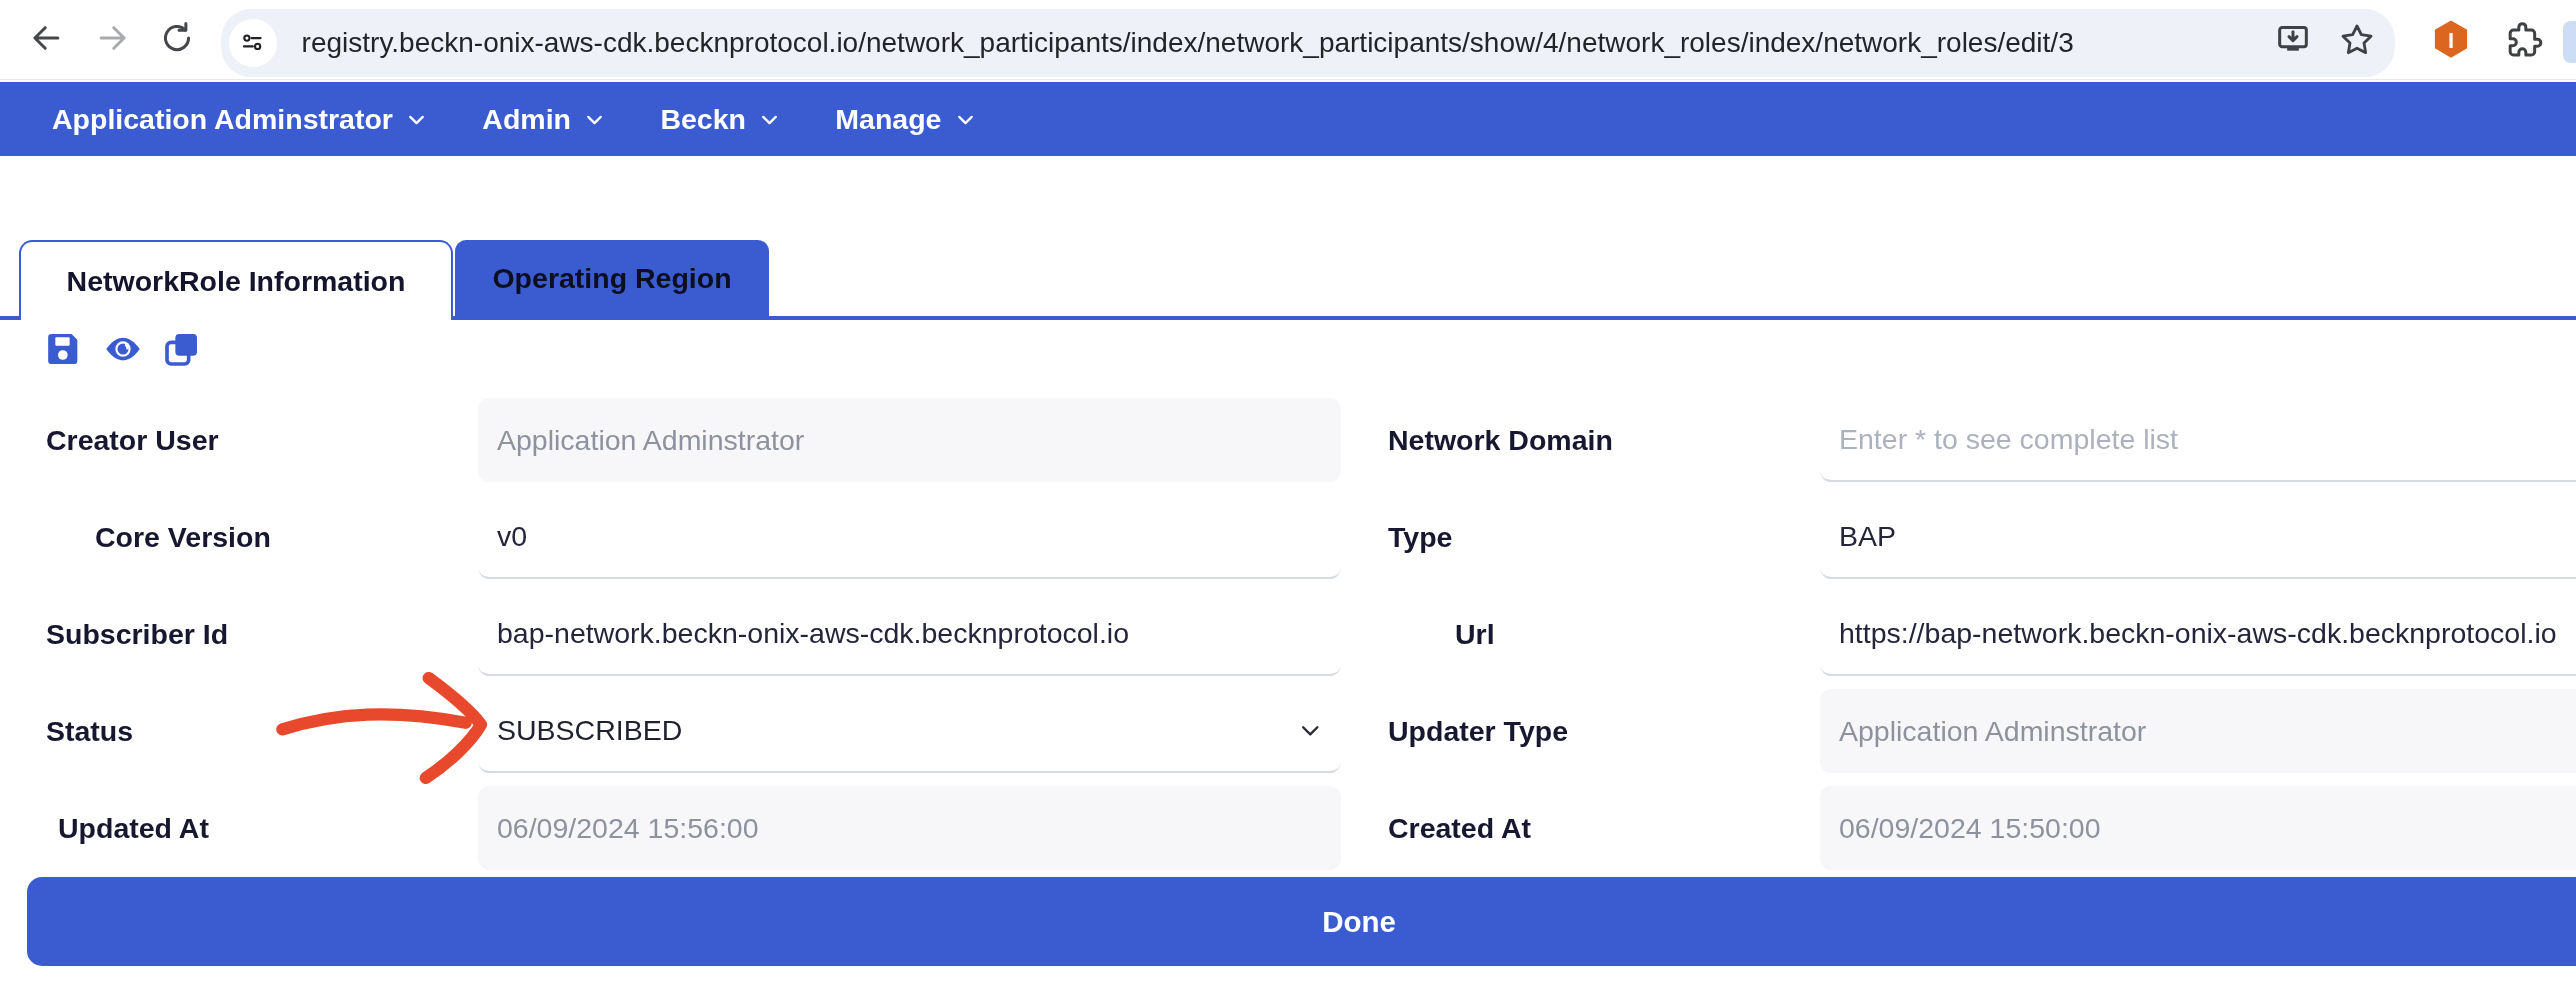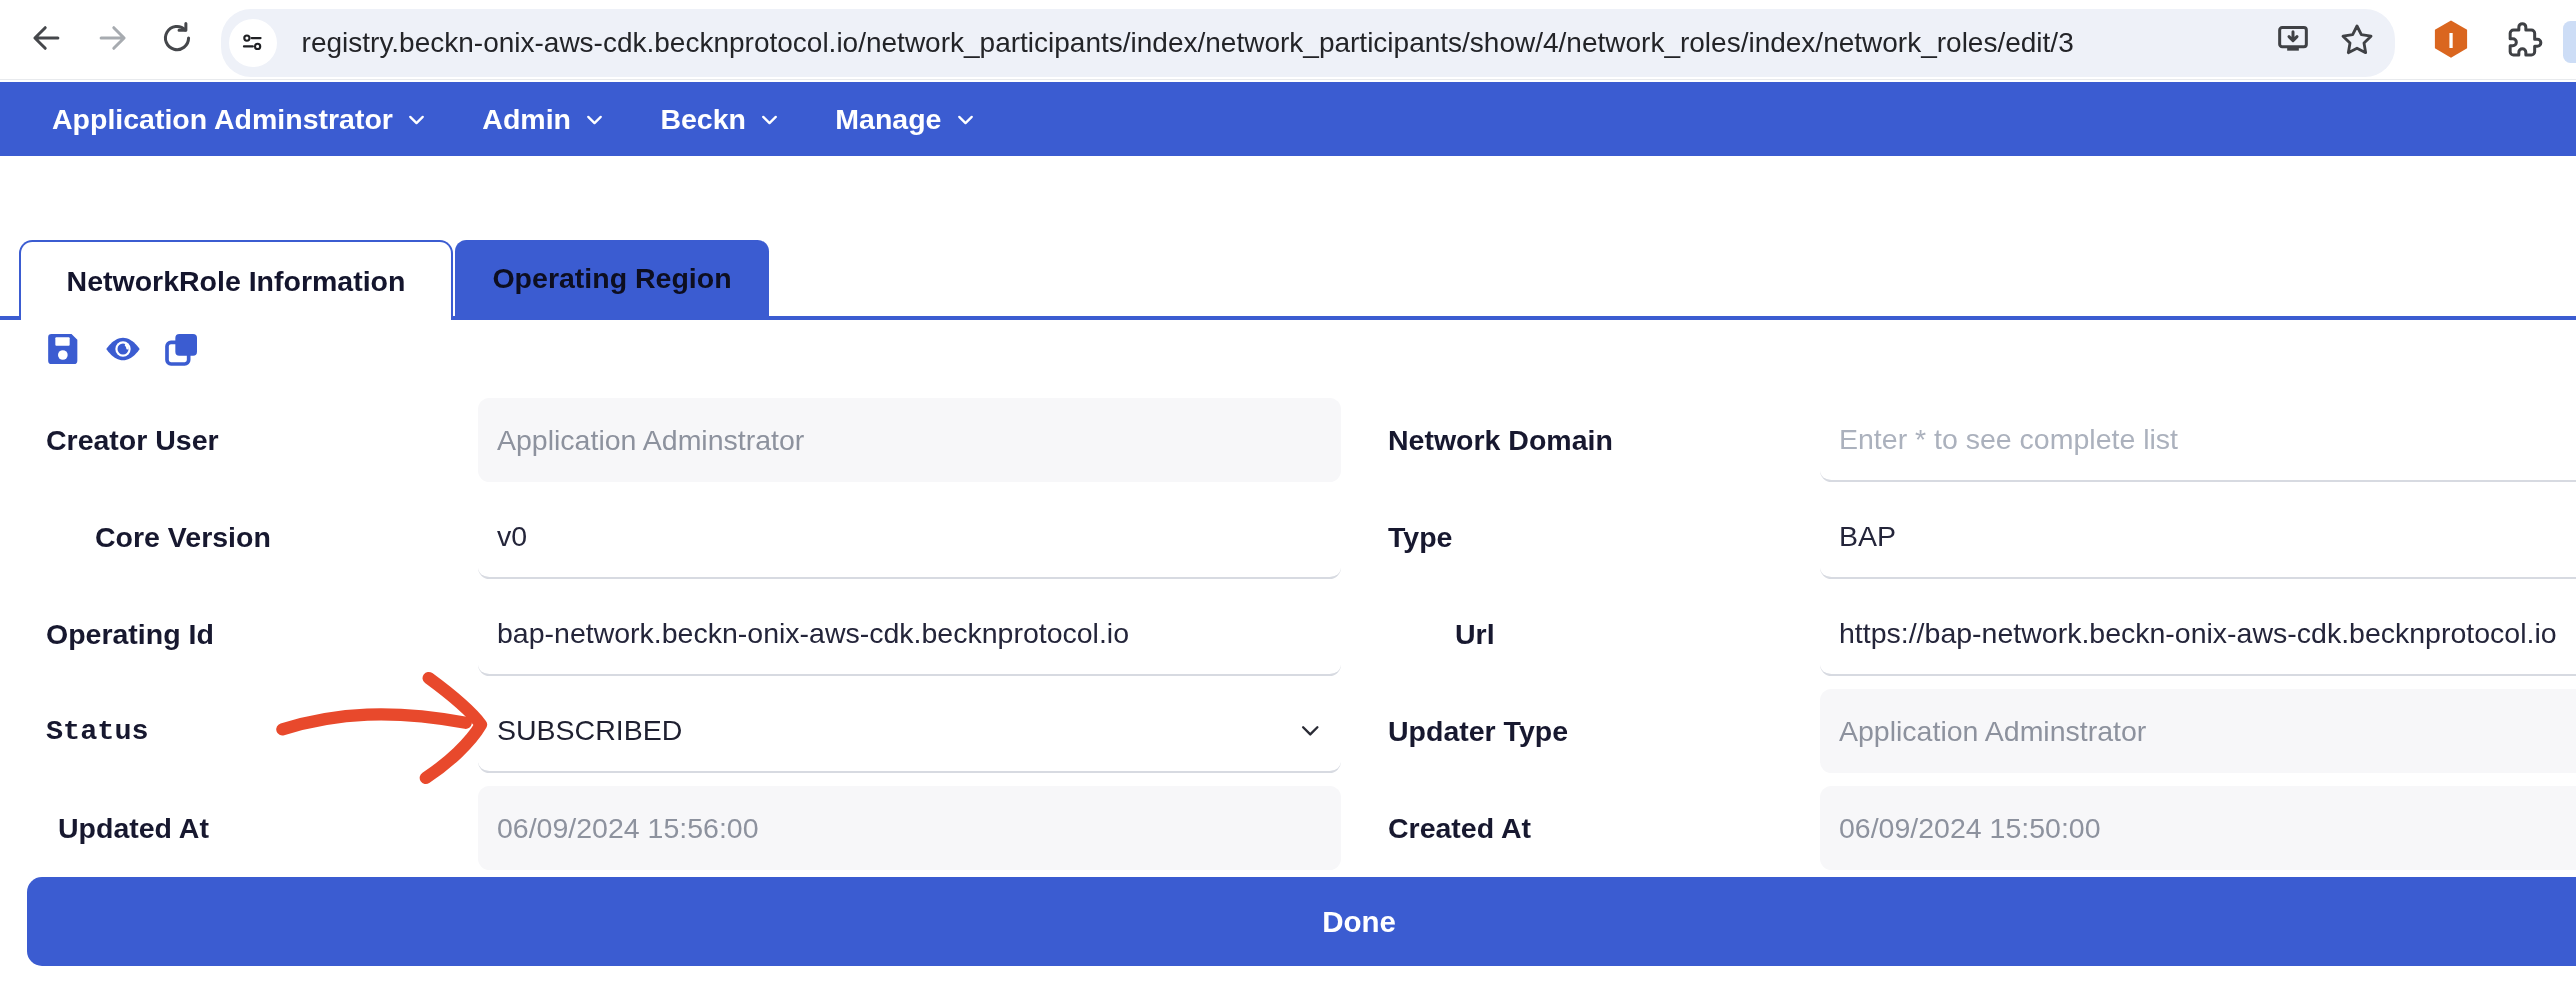--- a/index.html
+++ b/index.html
@@ -200,25 +200,25 @@
 <div id="form-root">
     <div class="row" style="top: 398px;">
       <div class="f-label" style="left: 46px;">Creator User</div>
       <input type="text" class="field f-ro" readonly="" value="Application Adminstrator" style="left: 478px; width: 863px;">
     </div>
     <div class="row" style="top: 495px;">
       <div class="f-label" style="left: 58px; margin-left: 37px;">Core Version</div>
       <input type="text" class="field f-edit" value="v0" style="left: 478px; width: 863px;">
     </div>
     <div class="row" style="top: 592px;">
-      <div class="f-label" style="left: 46px;">Operating Id</div>
+      <div class="f-label" style="left: 46px;">Subscriber Id</div>
       <input type="text" class="field f-edit" value="bap-network.beckn-onix-aws-cdk.becknprotocol.io" style="left: 478px; width: 863px;">
     </div>
     <div class="row" style="top: 689px;">
-      <div class="f-label" style="left: 46px; font-family: Liberation Mono, monospace;">Status</div>
+      <div class="f-label" style="left: 46px;">Status</div>
       <div class="field f-select" style="left: 478px; width: 863px;">
         <span>SUBSCRIBED</span>
         <svg class="chev" width="28.5" height="28.5" viewBox="0 0 24 24">
           <path d="M6 9.5l6 6 6-6" stroke="#2a2b35" stroke-width="2" fill="none" stroke-linecap="round" stroke-linejoin="round"></path>
         </svg>
       </div>
     </div>
     <div class="row" style="top: 786px;">
       <div class="f-label" style="left: 46px; margin-left: 12px;">Updated At</div>
       <input type="text" class="field f-ro" readonly="" value="06/09/2024 15:56:00" style="left: 478px; width: 863px;">

